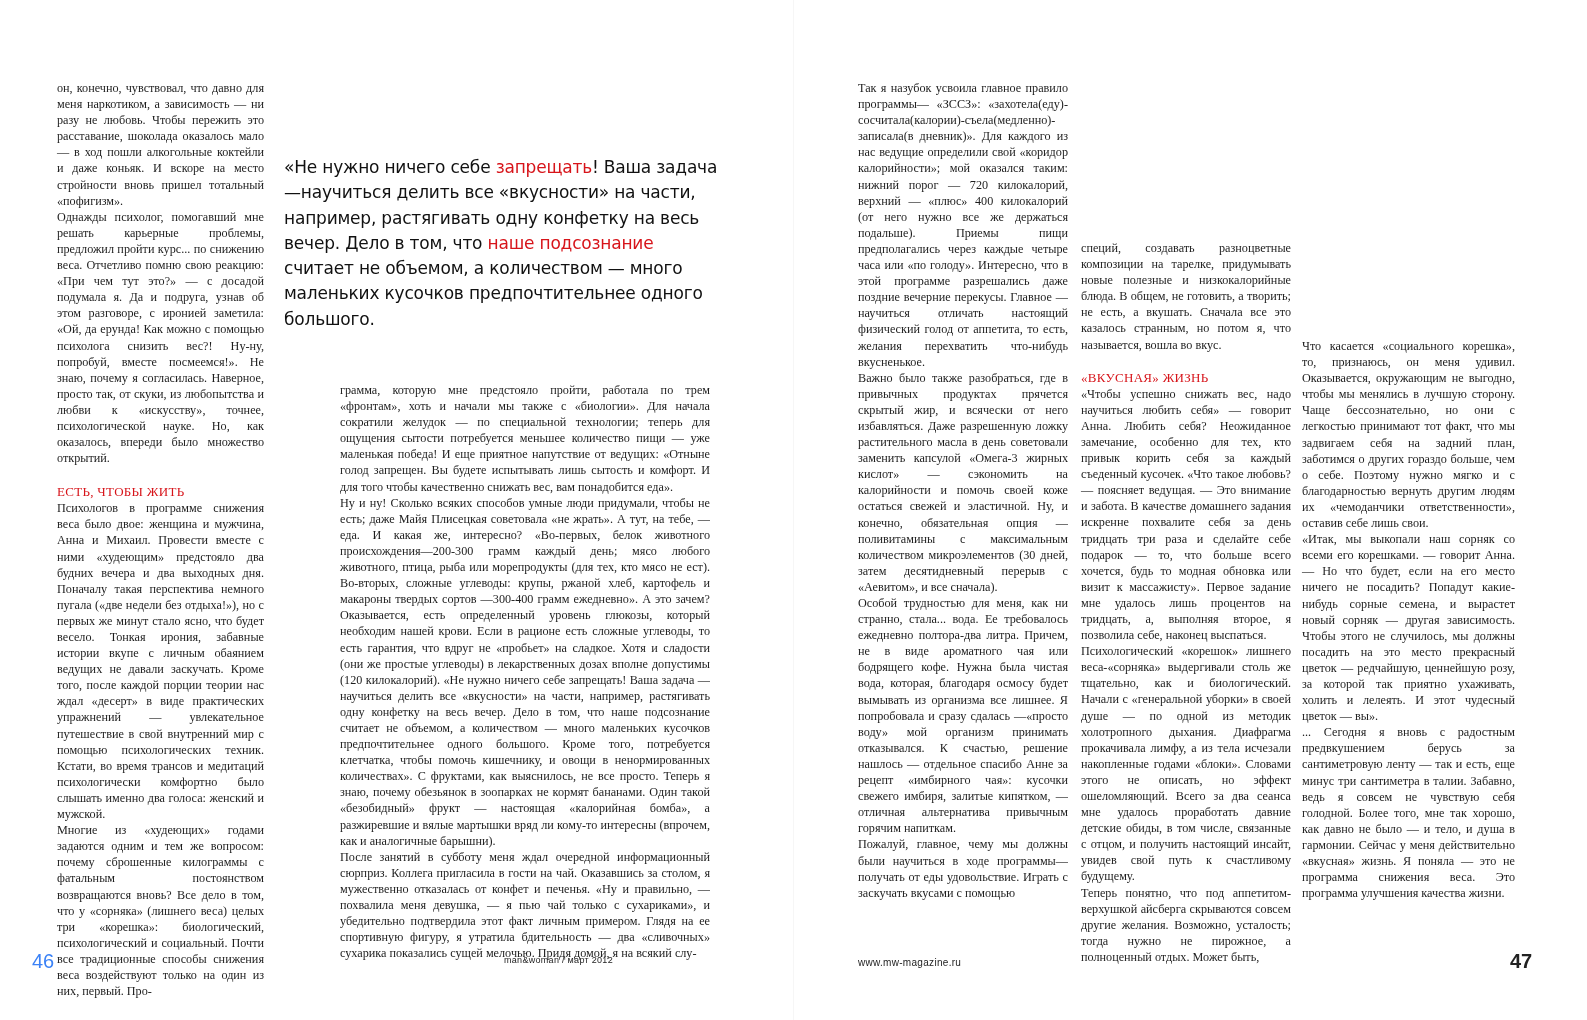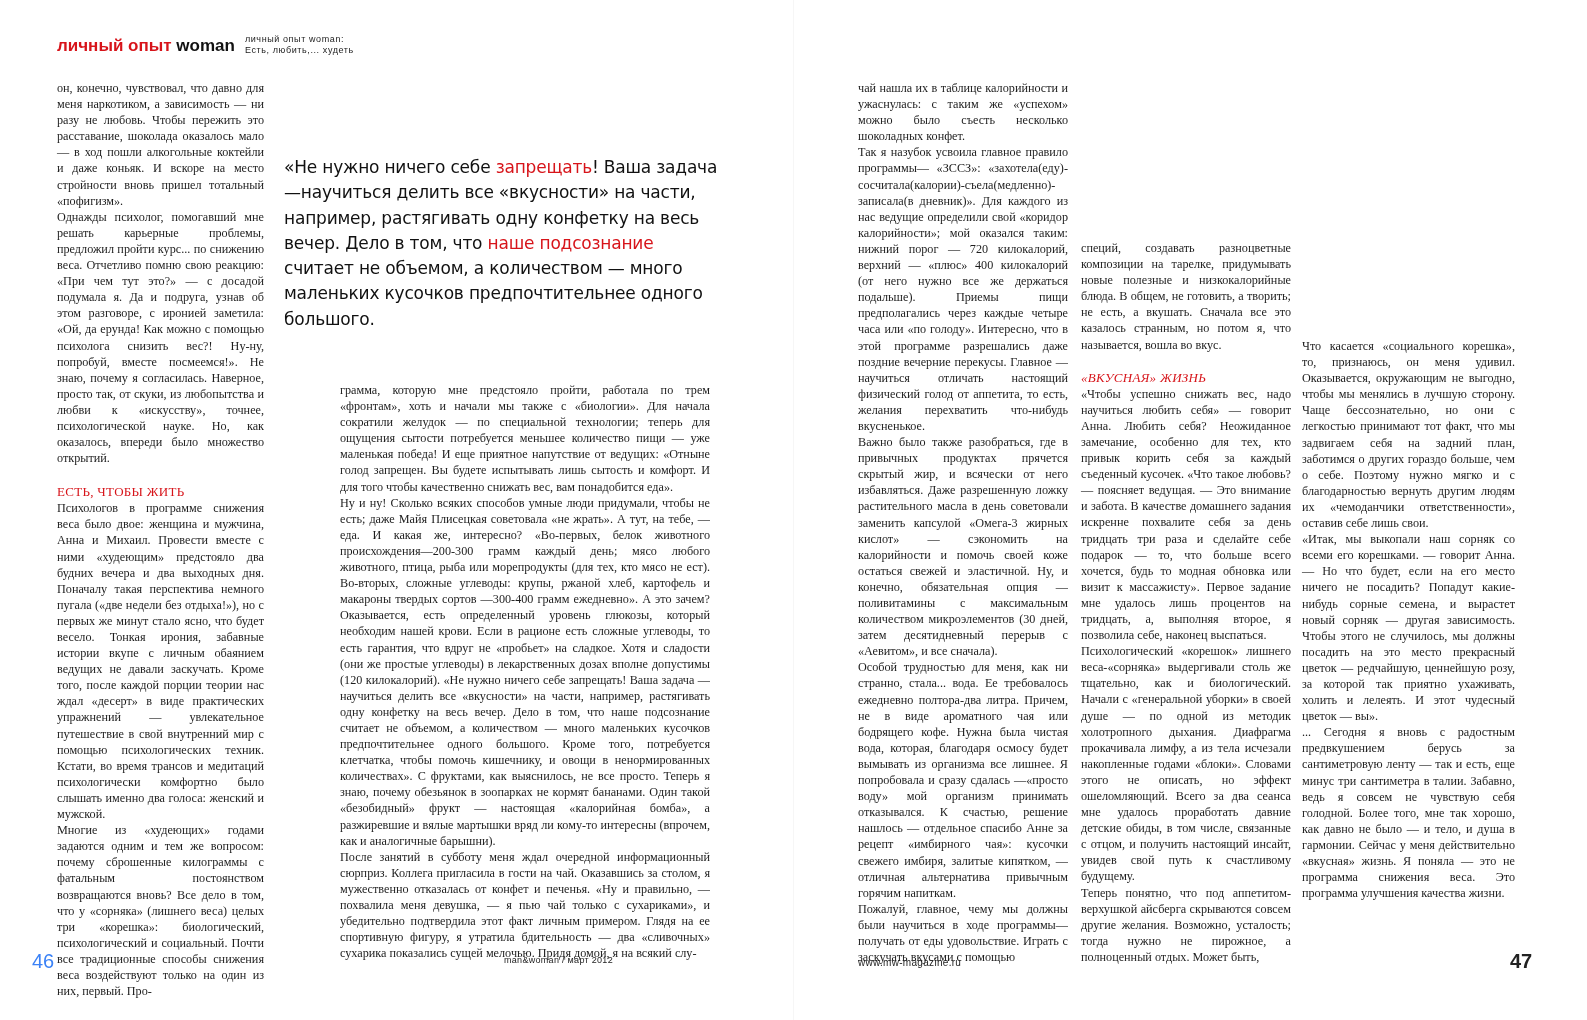--- a/index.html
+++ b/index.html
@@ -13,65 +13,54 @@
   .col { position: absolute; font-family: "Liberation Serif", serif; font-size: 12.2px; line-height: 16.1px; text-align: justify; color: #1d1d1d; }
   .col p { margin: 0; text-indent: 0; }
   .col h3 { margin: 0; font-family: "Liberation Serif", serif; font-weight: normal; color: #d7141a; font-size: 13px; line-height: 17px; letter-spacing: 0.3px; }
   .c1 { left: 57px; top: 80px; width: 207px; }
   .c1 h3 { margin-top: 17px; }
   .pull { position: absolute; left: 284px; top: 155px; width: 440px; font-family: "DejaVu Sans", sans-serif; font-size: 17px; line-height: 25.3px; color: #111; letter-spacing: -0.2px; }
   .pull .red { color: #d7141a; }
   .c2 { left: 340px; top: 382px; width: 370px; }
   .c3 { left: 858px; top: 80px; width: 210px; }
   .c4 { left: 1081px; top: 240px; width: 210px; }
-  .c4 h3 { margin-top: 16px; font-style: italic; }
+  .c4 h3 { margin-top: 16px; }
   .c5 { left: 1302px; top: 338px; width: 213px; }
   .footer-left-page { position: absolute; left: 32px; top: 950px; font-family: "Liberation Sans", sans-serif; font-size: 20px; color: #3b82f6; }
   .footer-right-page { position: absolute; left: 1510px; top: 950px; font-family: "Liberation Sans", sans-serif; font-size: 20px; color: #222; font-weight: bold; }
   .footer-mag { position: absolute; left: 504px; top: 955px; font-family: "Liberation Sans", sans-serif; font-size: 9px; color: #222; letter-spacing: 0.3px; }
   .footer-url { position: absolute; left: 858px; top: 957px; font-family: "Liberation Sans", sans-serif; font-size: 10px; color: #222; letter-spacing: 0.3px; }
   .gutter { position: absolute; left: 793px; top: 0; width: 1px; height: 1020px; background: #f6f6f6; }
 </style>
 </head>
 <body>
 
 <div class="spread">
   <div class="gutter"></div>
 
-  <div class="header">
-    <div class="rubric">
-      <span class="red">личный опыт</span>
-      <span class="blk">woman</span>
-    </div>
-    <div class="sub">
-      <div>личный опыт woman:</div>
-      <div>Есть, любить,... худеть</div>
-    </div>
-  </div>
 
   <div class="col c1">
     <p>он, конечно, чувствовал, что давно для меня наркотиком, а зависимость — ни разу не любовь. Чтобы пережить это расставание, шоколада оказалось мало — в ход пошли алкогольные коктейли и даже коньяк. И вскоре на место стройности вновь пришел тотальный «пофигизм».</p>
     <p>Однажды психолог, помогавший мне решать карьерные проблемы, предложил пройти курс... по снижению веса. Отчетливо помню свою реакцию: «При чем тут это?» — с досадой подумала я. Да и подруга, узнав об этом разговоре, с иронией заметила: «Ой, да ерунда! Как можно с помощью психолога снизить вес?! Ну-ну, попробуй, вместе посмеемся!». Не знаю, почему я согласилась. Наверное, просто так, от скуки, из любопытства и любви к «искусству», точнее, психологической науке. Но, как оказалось, впереди было множество открытий.</p>
     <h3>ЕСТЬ, ЧТОБЫ ЖИТЬ</h3>
     <p>Психологов в программе снижения веса было двое: женщина и мужчина, Анна и Михаил. Провести вместе с ними «худеющим» предстояло два будних вечера и два выходных дня. Поначалу такая перспектива немного пугала («две недели без отдыха!»), но с первых же минут стало ясно, что будет весело. Тонкая ирония, забавные истории вкупе с личным обаянием ведущих не давали заскучать. Кроме того, после каждой порции теории нас ждал «десерт» в виде практических упражнений — увлекательное путешествие в свой внутренний мир с помощью психологических техник. Кстати, во время трансов и медитаций психологически комфортно было слышать именно два голоса: женский и мужской.</p>
     <p>Многие из «худеющих» годами задаются одним и тем же вопросом: почему сброшенные килограммы с фатальным постоянством возвращаются вновь? Все дело в том, что у «сорняка» (лишнего веса) целых три «корешка»: биологический, психологический и социальный. Почти все традиционные способы снижения веса воздействуют только на один из них, первый. Про-</p>
   </div>
 
   <div class="pull">
     <span>«Не нужно ничего себе </span><span class="red">запрещать</span><span>! Ваша задача —научиться делить все «вкусности» на части, например, растягивать одну конфетку на весь вечер. Дело в том, что </span><span class="red">наше подсознание</span><span> считает не объемом, а количеством — много маленьких кусочков предпочтительнее одного большого.</span>
   </div>
 
   <div class="col c2">
     <p>грамма, которую мне предстояло пройти, работала по трем «фронтам», хоть и начали мы также с «биологии». Для начала сократили желудок — по специальной технологии; теперь для ощущения сытости потребуется меньшее количество пищи — уже маленькая победа! И еще приятное напутствие от ведущих: «Отныне голод запрещен. Вы будете испытывать лишь сытость и комфорт. И для того чтобы качественно снижать вес, вам понадобится еда».</p>
     <p>Ну и ну! Сколько всяких способов умные люди придумали, чтобы не есть; даже Майя Плисецкая советовала «не жрать». А тут, на тебе, — еда. И какая же, интересно? «Во-первых, белок животного происхождения—200-300 грамм каждый день; мясо любого животного, птица, рыба или морепродукты (для тех, кто мясо не ест). Во-вторых, сложные углеводы: крупы, ржаной хлеб, картофель и макароны твердых сортов —300-400 грамм ежедневно». А это зачем? Оказывается, есть определенный уровень глюкозы, который необходим нашей крови. Если в рационе есть сложные углеводы, то есть гарантия, что вдруг не «пробьет» на сладкое. Хотя и сладости (они же простые углеводы) в лекарственных дозах вполне допустимы (120 килокалорий). «Не нужно ничего себе запрещать! Ваша задача —научиться делить все «вкусности» на части, например, растягивать одну конфетку на весь вечер. Дело в том, что наше подсознание считает не объемом, а количеством — много маленьких кусочков предпочтительнее одного большого. Кроме того, потребуется клетчатка, чтобы помочь кишечнику, и овощи в ненормированных количествах». С фруктами, как выяснилось, не все просто. Теперь я знаю, почему обезьянок в зоопарках не кормят бананами. Один такой «безобидный» фрукт — настоящая «калорийная бомба», а разжиревшие и вялые мартышки вряд ли кому-то интересны (впрочем, как и аналогичные барышни).</p>
     <p>После занятий в субботу меня ждал очередной информационный сюрприз. Коллега пригласила в гости на чай. Оказавшись за столом, я мужественно отказалась от конфет и печенья. «Ну и правильно, — похвалила меня девушка, — я пью чай только с сухариками», и убедительно подтвердила этот факт личным примером. Глядя на ее спортивную фигуру, я утратила бдительность — два «сливочных» сухарика показались сущей мелочью. Придя домой, я на всякий слу-</p>
   </div>
 
   <div class="col c3">
-    <p>чай нашла их в таблице калорийности и ужаснулась: с таким же «успехом» можно было съесть несколько шоколадных конфет.</p>
     <p>Так я назубок усвоила главное правило программы— «ЗССЗ»: «захотела(еду)-сосчитала(калории)-съела(медленно)-записала(в дневник)». Для каждого из нас ведущие определили свой «коридор калорийности»; мой оказался таким: нижний порог — 720 килокалорий, верхний — «плюс» 400 килокалорий (от него нужно все же держаться подальше). Приемы пищи предполагались через каждые четыре часа или «по голоду». Интересно, что в этой программе разрешались даже поздние вечерние перекусы. Главное — научиться отличать настоящий физический голод от аппетита, то есть, желания перехватить что-нибудь вкусненькое.</p>
     <p>Важно было также разобраться, где в привычных продуктах прячется скрытый жир, и всячески от него избавляться. Даже разрешенную ложку растительного масла в день советовали заменить капсулой «Омега-3 жирных кислот» — сэкономить на калорийности и помочь своей коже остаться свежей и эластичной. Ну, и конечно, обязательная опция — поливитамины с максимальным количеством микроэлементов (30 дней, затем десятидневный перерыв с «Аевитом», и все сначала).</p>
     <p>Особой трудностью для меня, как ни странно, стала... вода. Ее требовалось ежедневно полтора-два литра. Причем, не в виде ароматного чая или бодрящего кофе. Нужна была чистая вода, которая, благодаря осмосу будет вымывать из организма все лишнее. Я попробовала и сразу сдалась —«просто воду» мой организм принимать отказывался. К счастью, решение нашлось — отдельное спасибо Анне за рецепт «имбирного чая»: кусочки свежего имбиря, залитые кипятком, — отличная альтернатива привычным горячим напиткам.</p>
     <p>Пожалуй, главное, чему мы должны были научиться в ходе программы— получать от еды удовольствие. Играть с заскучать вкусами с помощью</p>
   </div>
 
   <div class="col c4">
     <p>специй, создавать разноцветные композиции на тарелке, придумывать новые полезные и низкокалорийные блюда. В общем, не готовить, а творить; не есть, а вкушать. Сначала все это казалось странным, но потом я, что называется, вошла во вкус.</p>
     <h3>«ВКУСНАЯ» ЖИЗНЬ</h3>
     <p>«Чтобы успешно снижать вес, надо научиться любить себя» — говорит Анна. Любить себя? Неожиданное замечание, особенно для тех, кто привык корить себя за каждый съеденный кусочек. «Что такое любовь? — поясняет ведущая. — Это внимание и забота. В качестве домашнего задания искренне похвалите себя за день тридцать три раза и сделайте себе подарок — то, что больше всего хочется, будь то модная обновка или визит к массажисту». Первое задание мне удалось лишь процентов на тридцать, а, выполняя второе, я позволила себе, наконец выспаться.</p>

